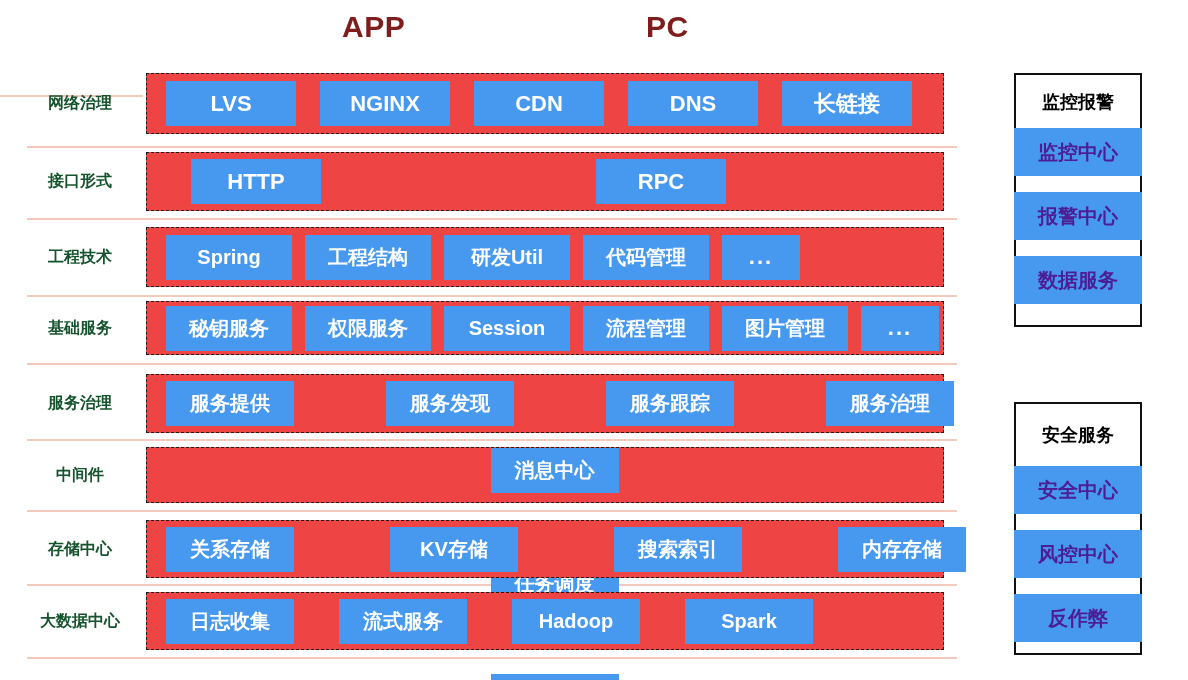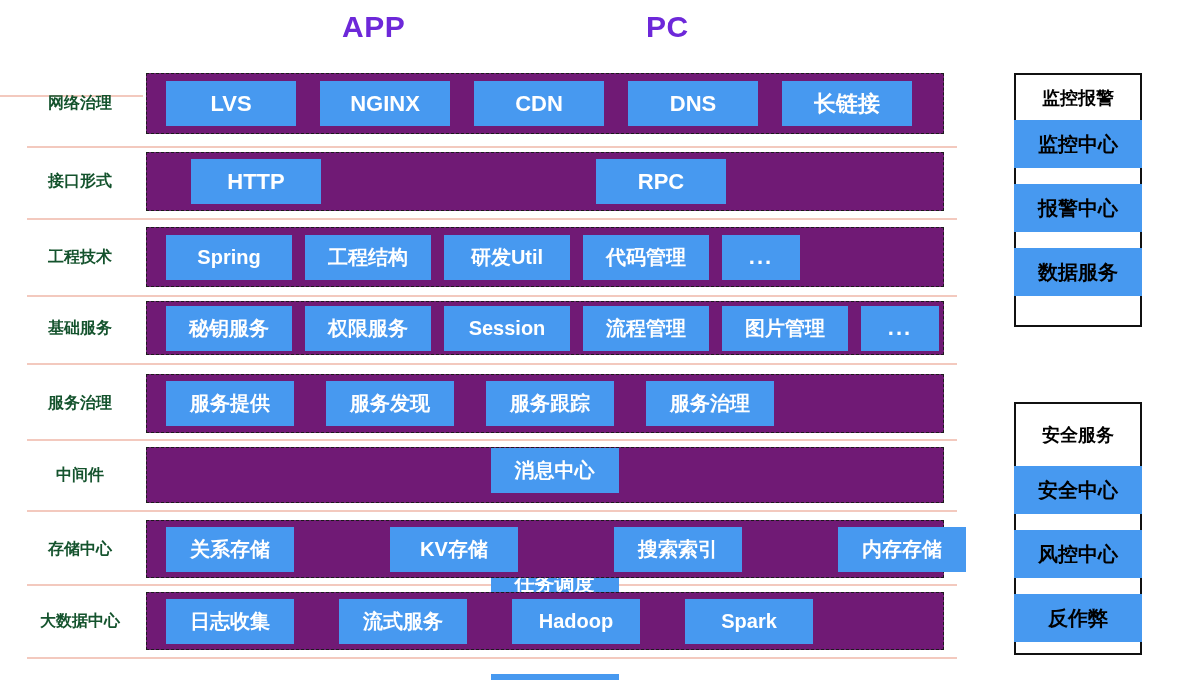--- a/index.html
+++ b/index.html
@@ -1,67 +1,67 @@
 <!DOCTYPE html>
 <html style="--blue: #4799F0; --pink: #F3C9BE; --red: #E8473A;"><head>
 <meta charset="utf-8">
 <style>
   html,body{margin:0;padding:0;background:#ffffff;}
   body{font-family:"Liberation Sans","DejaVu Sans",sans-serif;}
   .canvas{position:relative;width:1188px;height:680px;background:#fff;overflow:hidden;}
 
   
-  .hdr{position:absolute;top:10px;font-size:30px;font-weight:700;color:#6d28d9;letter-spacing:.5px;}
+  .hdr{position:absolute;top:10px;font-size:30px;font-weight:700;color:#7f1d1d;letter-spacing:.5px;}
   .hdr-app{left:342px;}
   .hdr-pc{left:646px;}
 
   
   .sep{position:absolute;height:2px;background:var(--pink,#F3C9BE);left:27px;width:930px;}
   .sep-0{top:95px;left:0;width:143px;}
   .sep-1{top:146px;} .sep-2{top:218px;} .sep-3{top:295px;} .sep-4{top:363px;}
   .sep-5{top:439px;} .sep-6{top:510px;} .sep-7{top:584px;} .sep-8{top:657px;}
 
   
   .layer-label{position:absolute;left:20px;width:120px;display:flex;align-items:center;justify-content:center;
     font-size:16px;font-weight:700;color:#14532d;z-index:2;}
   .ll-1{top:73px;height:61px;} .ll-2{top:152px;height:59px;} .ll-3{top:227px;height:60px;}
   .ll-4{top:301px;height:54px;} .ll-5{top:374px;height:59px;} .ll-6{top:447px;height:56px;}
   .ll-7{top:520px;height:58px;} .ll-8{top:592px;height:58px;}
 
   
-  .layer{position:absolute;left:146px;width:798px;border:1px dashed #1c1c1c;background:#701a75;
+  .layer{position:absolute;left:146px;width:798px;border:1px dashed #1c1c1c;background:#ef4444;
     display:flex;align-items:center;box-sizing:border-box;padding-left:19px;}
   .r1{top:73px;height:61px;gap:24px;}
   .r2{top:152px;height:59px;padding-left:0;}
   .r3{top:227px;height:60px;gap:13px;align-items:center;}
   .r4{top:301px;height:54px;gap:13px;}
-  .r5{top:374px;height:59px;gap:32px;}
+  .r5{top:374px;height:59px;gap:92px;}
   .r6{top:447px;height:56px;gap:68px;flex-direction:column;}
   .r7{top:520px;height:58px;gap:96px;}
   .r8{top:592px;height:58px;gap:45px;}
 
   .box{height:45px;background:var(--blue,#4799F0);color:#fff;display:flex;align-items:center;justify-content:center;
     font-size:20px;font-weight:600;flex:0 0 auto;}
   .r1 .box{width:130px;font-size:22px;}
   .r2 .box{width:130px;font-size:22px;}
   .r2 .box:nth-child(1){margin-left:44px;}
   .r2 .box:nth-child(2){margin-left:275px;}
   .r3 .box,.r4 .box{width:126px;}
   .r3 .box:last-child,.r4 .box:last-child{width:78px;font-size:22px;letter-spacing:2px;}
   .r5 .box,.r6 .box,.r7 .box,.r8 .box{width:128px;}
   .box .spellcheck{border-bottom:2px dotted var(--red,#E8473A);padding-bottom:1px;}
 
   
   .panel{position:absolute;left:1014px;width:128px;border:2px solid #111;background:#fff;box-sizing:border-box;}
   .p1{top:73px;height:254px;}
   .p2{top:402px;height:253px;}
   .panel-title{display:flex;align-items:center;justify-content:center;font-size:18px;font-weight:700;color:#000;}
-  .p1 .panel-title{height:45px;}
+  .p1 .panel-title{height:53px;}
   .p2 .panel-title{height:62px;}
-  .panel-item{height:48px;margin:0 -2px 16px -2px;background:var(--blue,#4799F0);color:#000000;
+  .panel-item{height:48px;margin:0 -2px 16px -2px;background:var(--blue,#4799F0);color:#4c1d95;
     display:flex;align-items:center;justify-content:center;font-size:20px;font-weight:600;}
 </style>
 </head>
 <body>
 
 <div class="canvas">
 
   <div class="hdr hdr-app">APP</div>
   <div class="hdr hdr-pc">PC</div>
 

